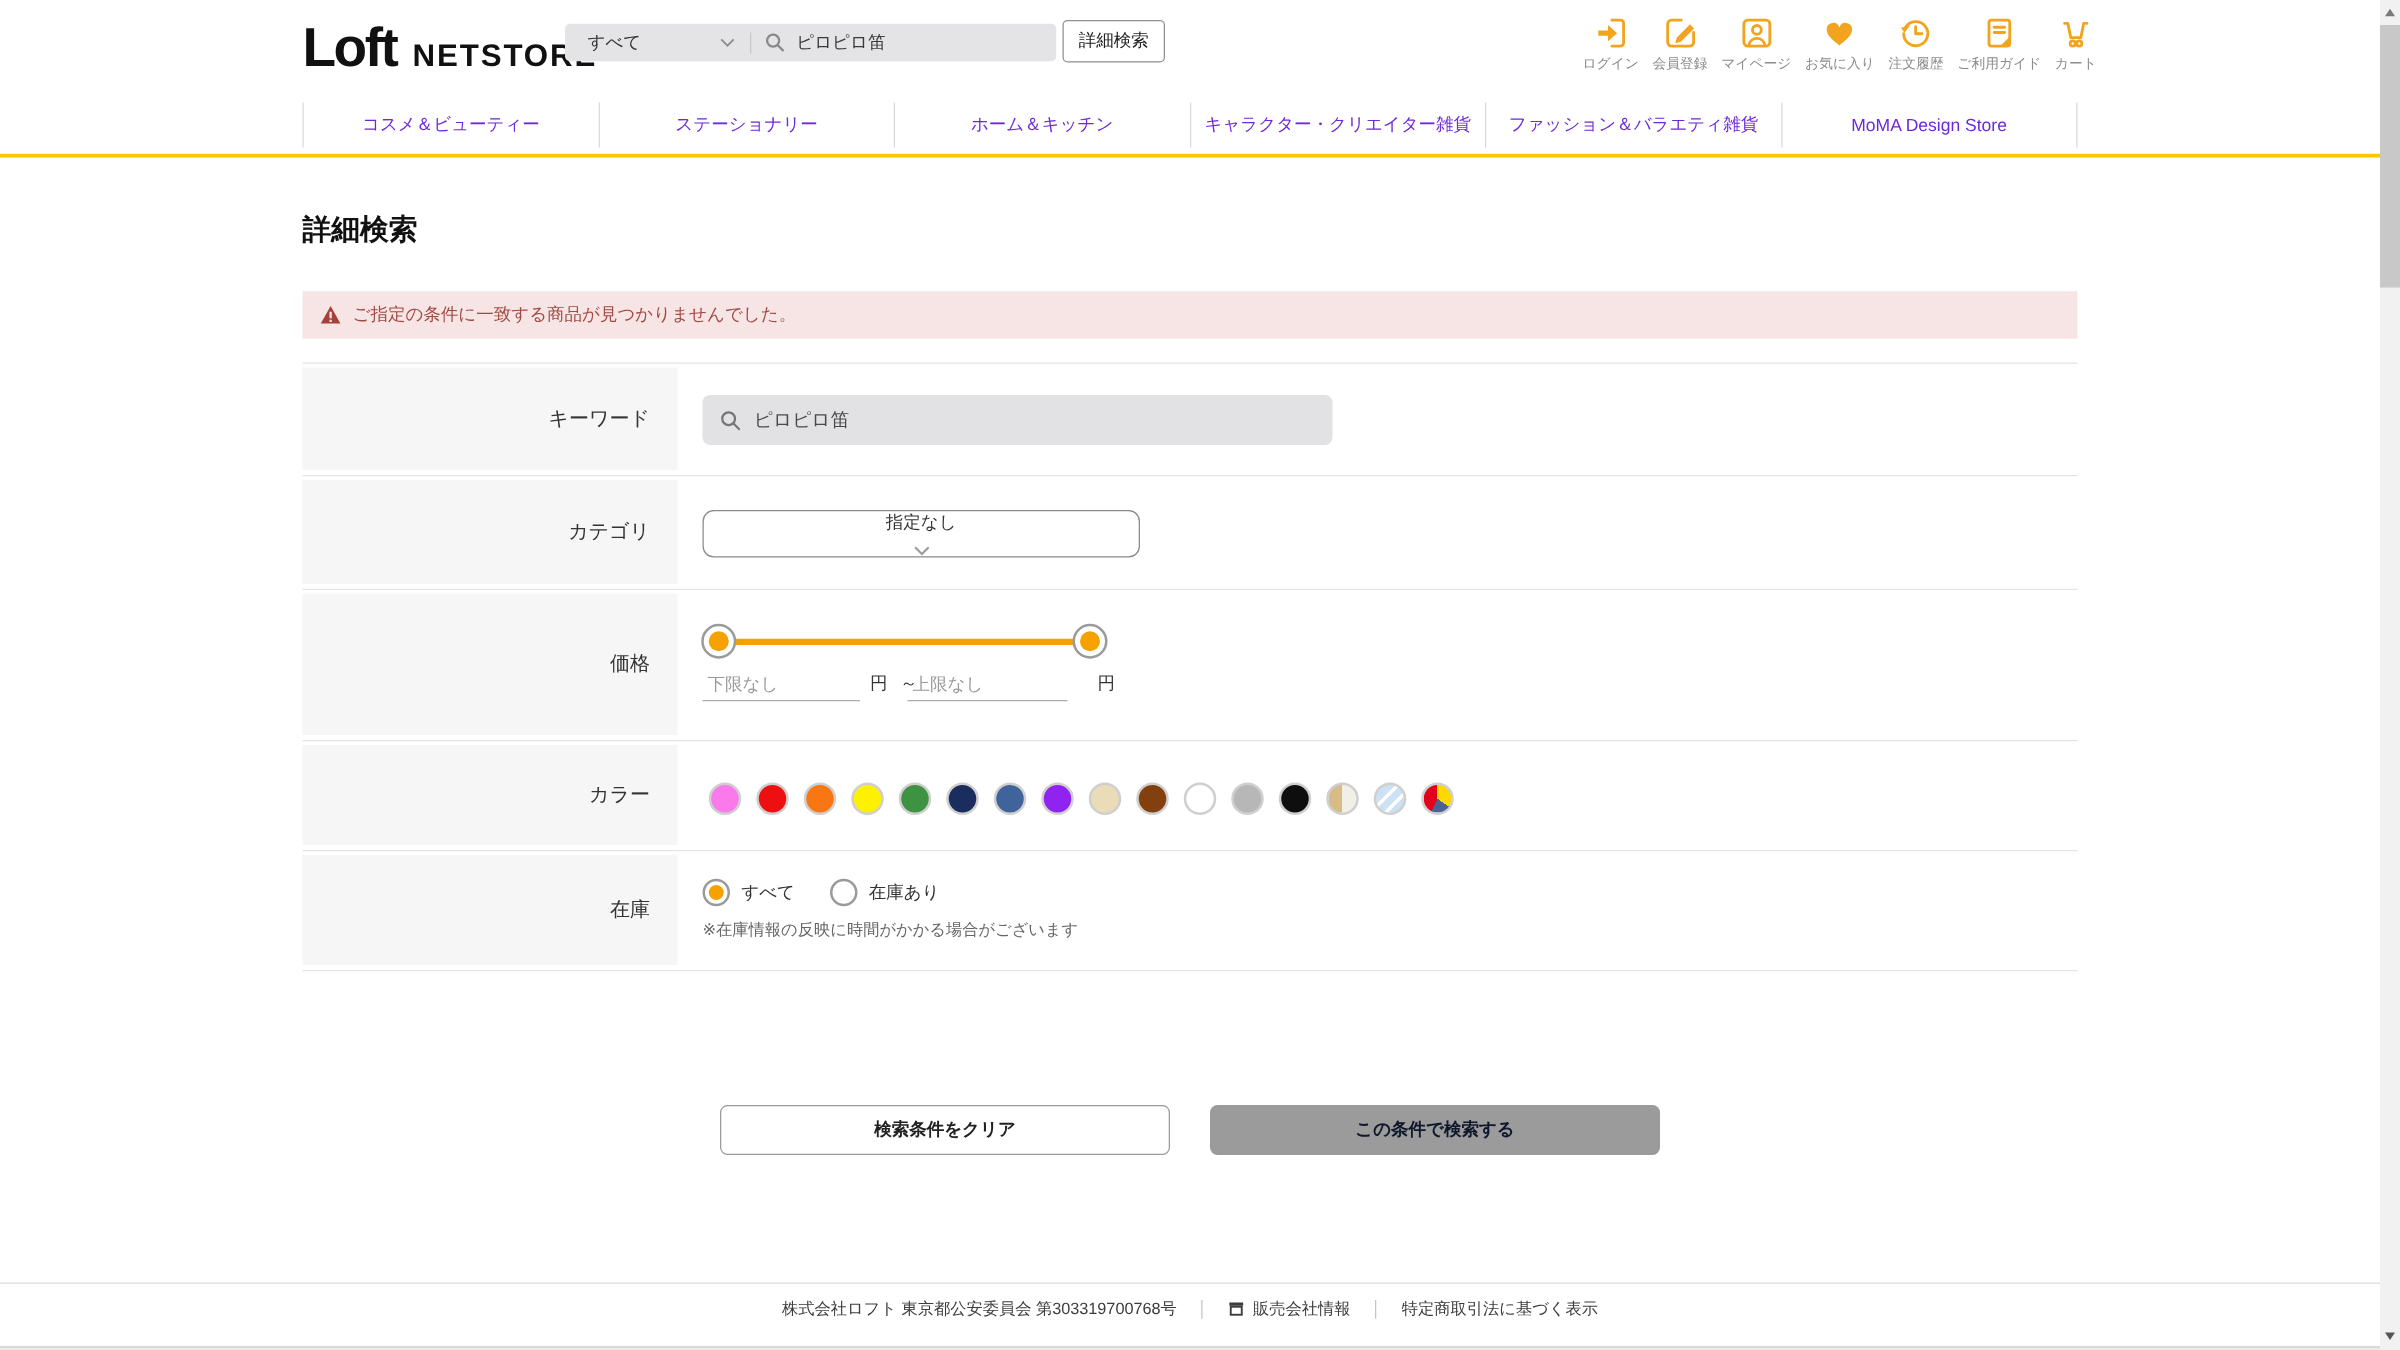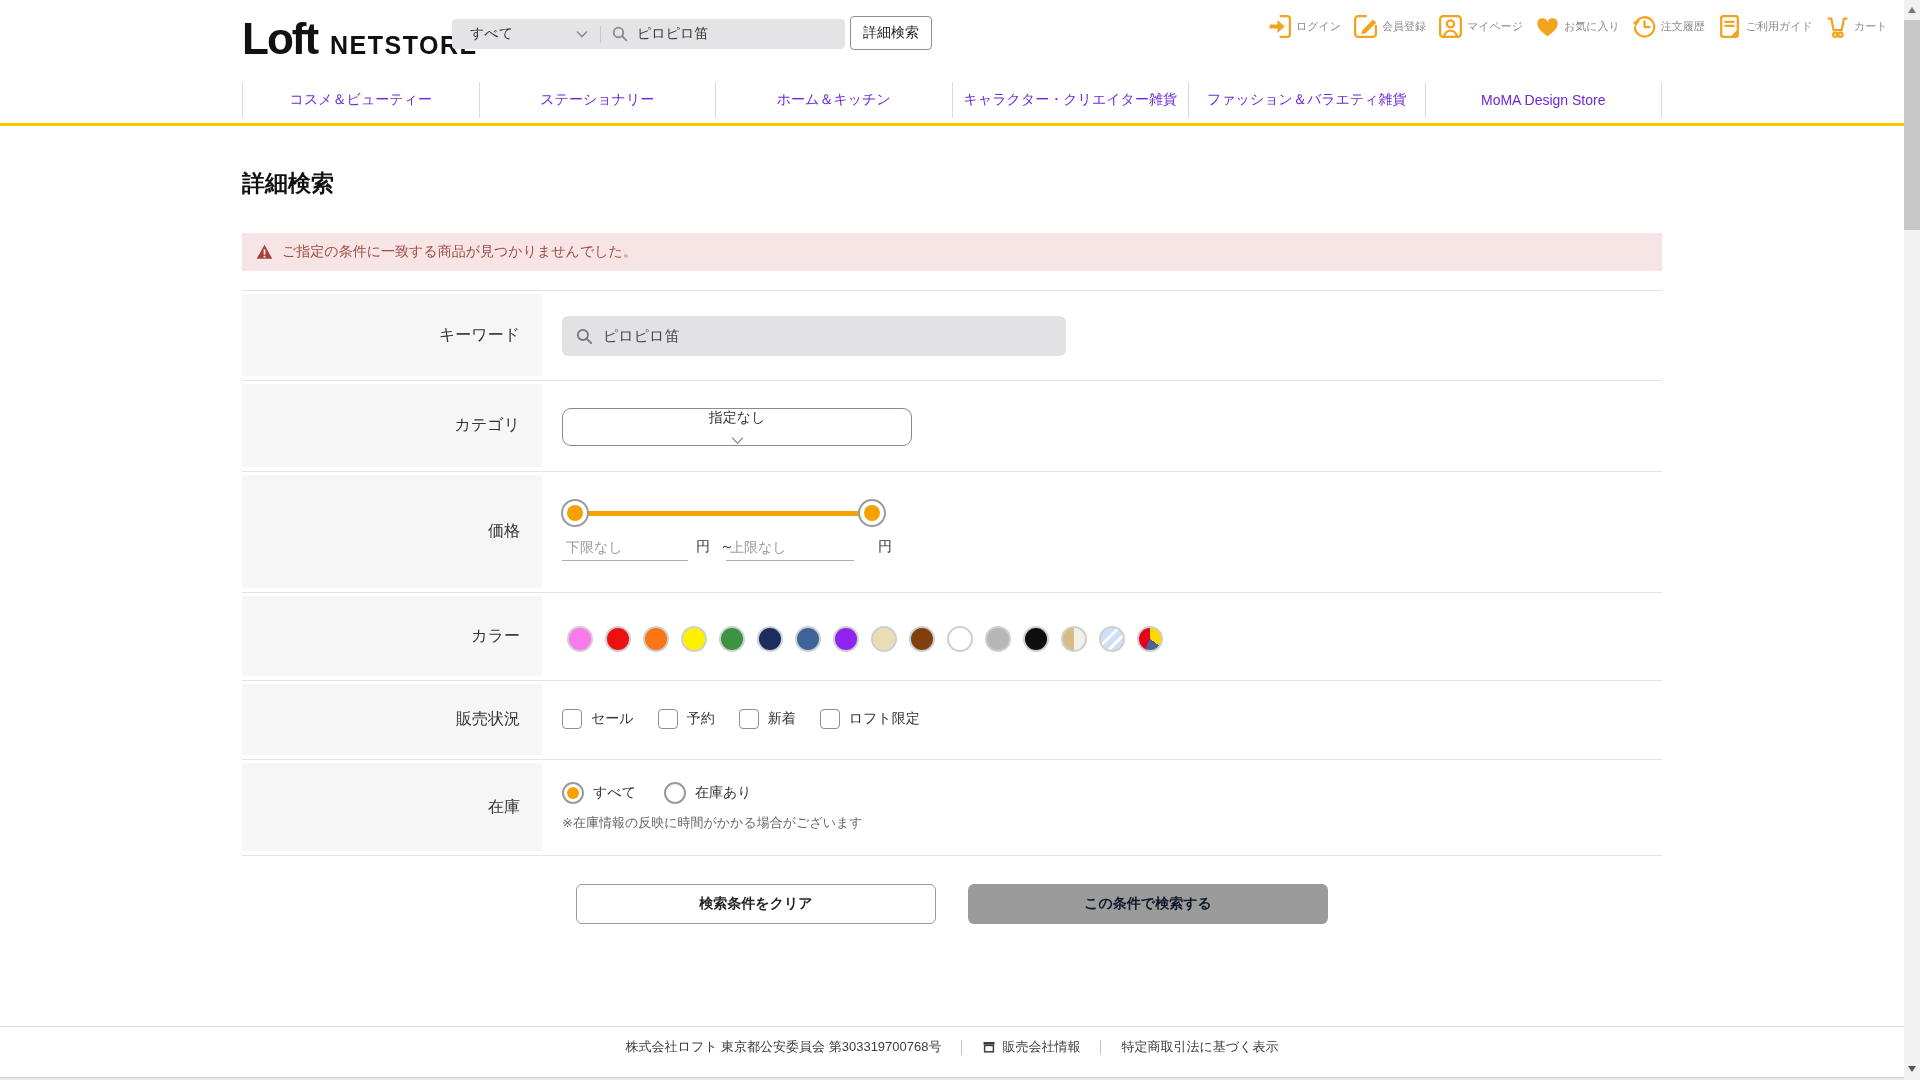--- a/index.html
+++ b/index.html
@@ -21,21 +21,21 @@
   .sdiv { width:1px; height:17px; background:#c6c6cb; }
   .searchbar .mag { margin-left:11px; }
   .search-input { flex:1; height:100%; border:none; outline:none; background:transparent;
     font-size:14px; color:#3a3a3a; padding-left:9px; font-family:inherit; }
 
   .detail-btn { position:absolute; left:850px; top:16px; width:82px; height:34px;
     background:#fff; border:1px solid #8f8f8f; border-radius:4px; font-size:14px; color:#222;
     font-family:inherit; cursor:pointer; }
 
   .quicklinks { position:absolute; left:1266px; top:13px; display:flex; gap:11px; }
-  .qlink { display:flex; flex-direction:row; align-items:center; gap:3px; cursor:pointer; }
+  .qlink { display:flex; flex-direction:column; align-items:center; gap:3px; cursor:pointer; }
   .qlink .lbl { font-size:11px; color:#8a8a8a; white-space:nowrap; }
   .ost { stroke:var(--accent_orange); fill:none; stroke-width:2.2; stroke-linecap:round; stroke-linejoin:round; }
   .ofl { fill:var(--accent_orange); }
 
   .nav { position:absolute; left:242px; top:82px; width:1420px; height:36px; display:flex; }
   .nav-item { flex:1; display:flex; align-items:center; justify-content:center;
     font-size:14px; color:#6d28d9; border-left:1px solid #dadada; cursor:pointer; white-space:nowrap; }
   .nav-item:last-child { border-right:1px solid #dadada; }
 
   
@@ -280,43 +280,20 @@
           <div class="swatch" style="background: rgb(255, 255, 255);"></div>
           <div class="swatch" style="background: rgb(183, 183, 183);"></div>
           <div class="swatch" style="background: rgb(14, 14, 14);"></div>
           <div class="swatch" style="background: linear-gradient(90deg, rgb(215, 188, 134) 0px, rgb(215, 188, 134) 50%, rgb(241, 239, 232) 50%, rgb(241, 239, 232) 100%);"></div>
           <div class="swatch" style="background: linear-gradient(135deg, rgb(204, 224, 246) 0px, rgb(204, 224, 246) 35%, rgb(255, 255, 255) 35%, rgb(255, 255, 255) 45%, rgb(204, 224, 246) 45%, rgb(204, 224, 246) 62%, rgb(255, 255, 255) 62%, rgb(255, 255, 255) 72%, rgb(204, 224, 246) 72%, rgb(204, 224, 246) 100%);"></div>
           <div class="swatch" style="background: conic-gradient(rgb(255, 216, 0) 0deg, rgb(255, 216, 0) 125deg, rgb(74, 98, 150) 125deg, rgb(74, 98, 150) 205deg, rgb(227, 0, 27) 205deg, rgb(227, 0, 27) 360deg);"></div>
         </div>
       </div>
     </div>
 
-    <div class="row" style="height:79px;">
-      <div class="labelcell">販売状況</div>
-      <div class="content">
-        <div class="checks">
-          <div class="check-opt">
-            <div class="cbox"></div>
-            <span class="lbl">セール</span>
-          </div>
-          <div class="check-opt">
-            <div class="cbox"></div>
-            <span class="lbl">予約</span>
-          </div>
-          <div class="check-opt">
-            <div class="cbox"></div>
-            <span class="lbl">新着</span>
-          </div>
-          <div class="check-opt">
-            <div class="cbox"></div>
-            <span class="lbl">ロフト限定</span>
-          </div>
-        </div>
-      </div>
-    </div>
 
     <div class="row" style="height:96px;">
       <div class="labelcell">在庫</div>
       <div class="content">
         <div class="radios">
           <div class="radio-opt">
             <div class="rbox sel"></div>
             <span class="lbl">すべて</span>
           </div>
           <div class="radio-opt">

